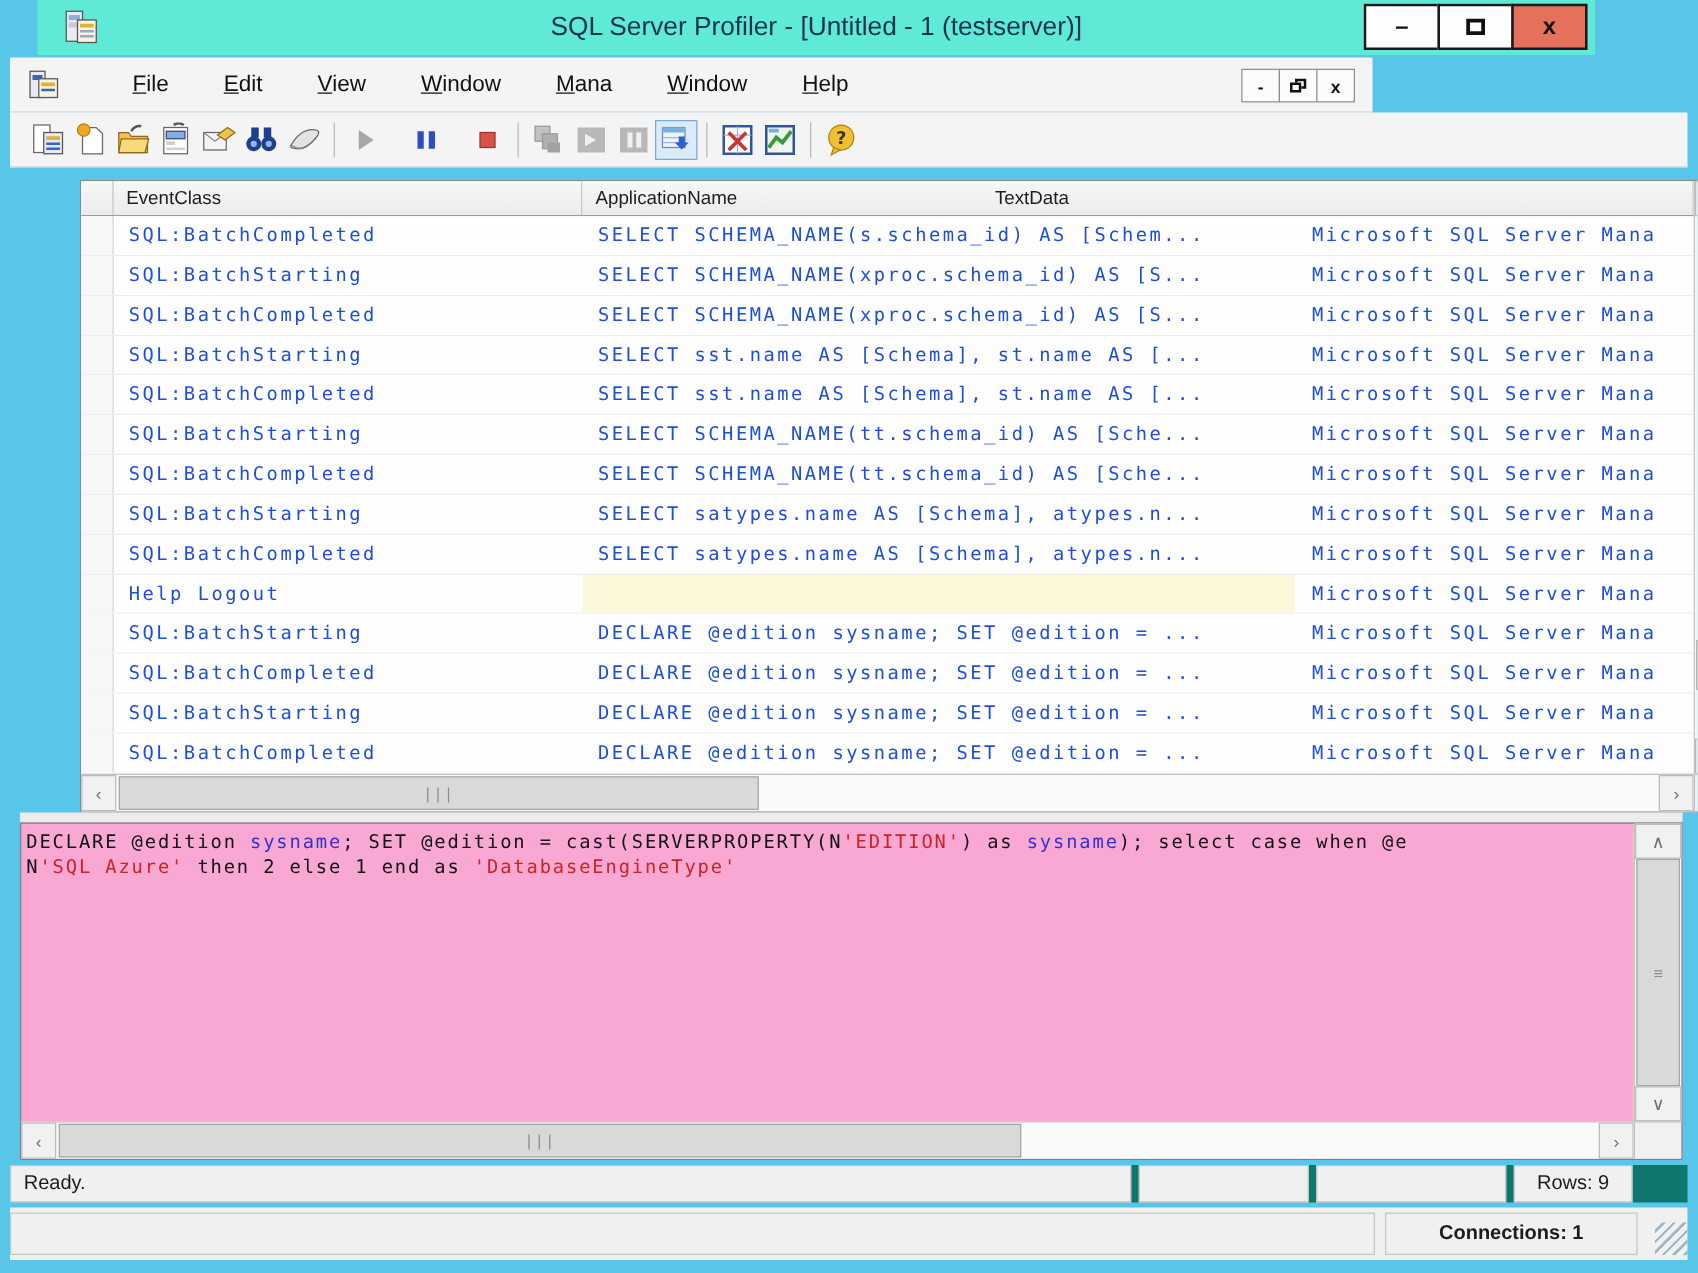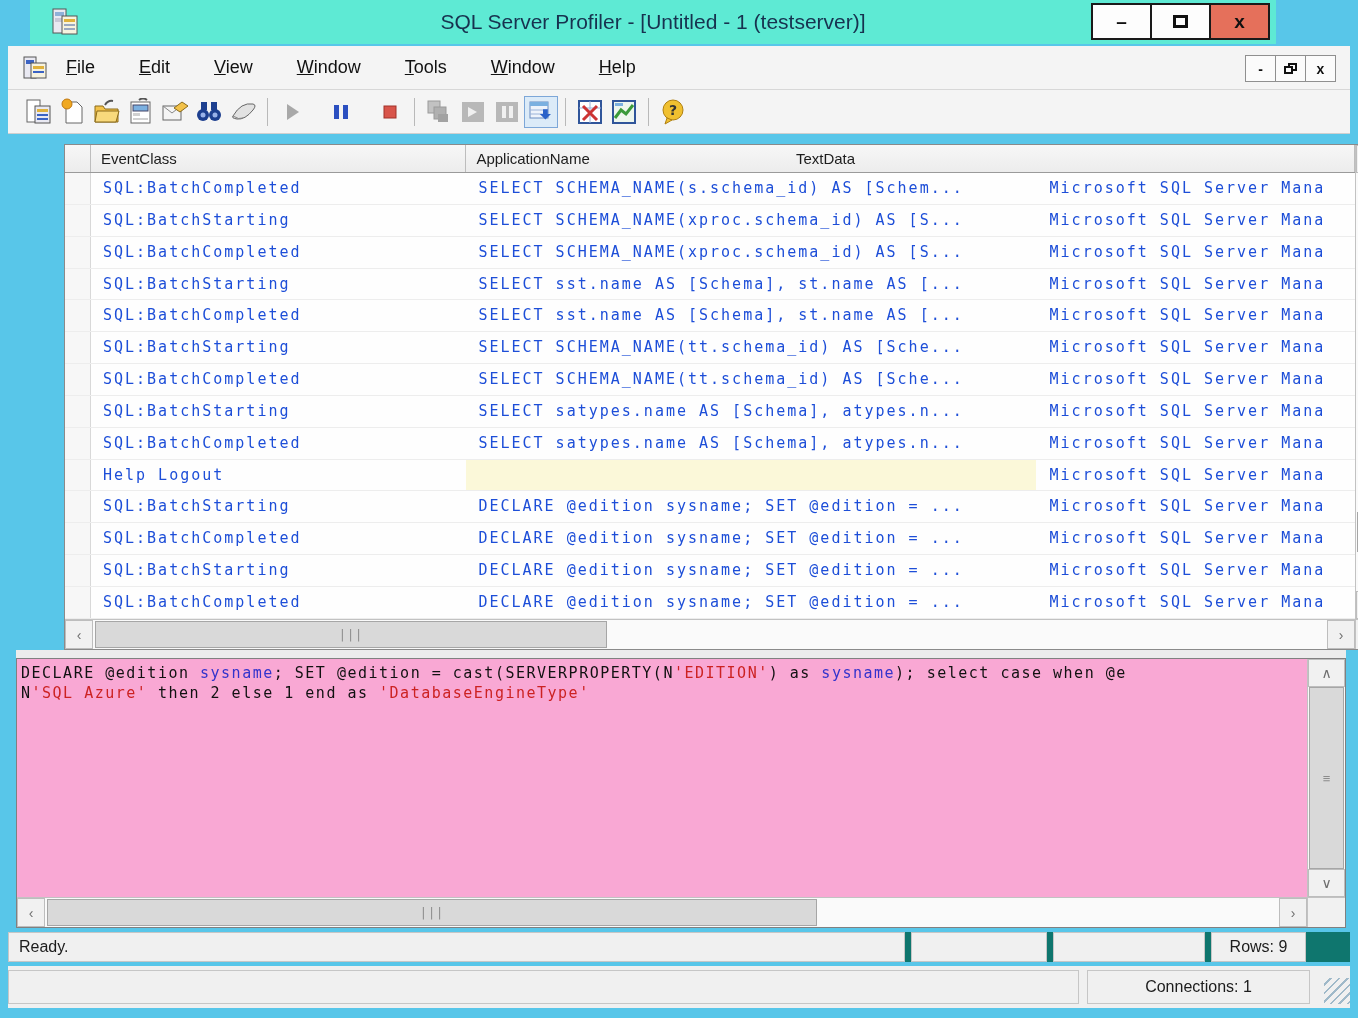--- a/index.html
+++ b/index.html
@@ -12,21 +12,21 @@
   .titlebar { position:absolute; left:0; top:0; width:1246px; height:44px; background:#5eead4; display:flex; align-items:center;margin-left:30px; }
   .app-icon { position:absolute; left:22px; top:8px; width:26px; height:28px; }
   .title-text { width:100%; text-align:center; font-size:21px; color:#17324f; }
   .winbtns { position:absolute; right:6px; top:3px; display:flex; }
   .winbtn { width:61px; height:37px; background:#fdfdfd; border:2px solid #1a1a1a; margin-left:-2px;
             display:flex; align-items:center; justify-content:center; font-weight:bold; font-size:19px; color:#111; cursor:default; }
   .winbtn.close { background:#e5705b; }
   .max-glyph { width:15px; height:13px; border:3px solid #111; display:block; }
 
   
-  .menubar { position:absolute; left:8px; top:46px; width:1342px; height:44px; background:#f4f4f4; border-bottom:1px solid #d7d7d7; display:flex; align-items:center; }
+  .menubar { position:absolute; left:8px; top:46px; width:1090px; height:44px; background:#f4f4f4; border-bottom:1px solid #d7d7d7; display:flex; align-items:center;gap:40px; }
   .mdi-icon { width:26px; height:26px; margin-left:14px; }
   .menu-items { display:flex; margin-left:18px; gap:44px; }
   .menu-item { font-size:18px; color:#111; }
   .menu-item::first-letter { text-decoration:underline; }
   .mdibtns { position:absolute; right:14px; top:9px; display:flex; }
   .mdibtn { width:31px; height:27px; background:#fbfbfb; border:1px solid #8f8f8f; margin-left:-1px;
             display:flex; align-items:center; justify-content:center; font-weight:bold; font-size:14px; color:#111; }
   .restore-glyph { position:relative; width:13px; height:11px; display:block; }
   .restore-glyph .b { position:absolute; left:0; bottom:0; width:9px; height:8px; border:2px solid #111; background:#fbfbfb; }
   .restore-glyph .f { position:absolute; right:0; top:0; width:9px; height:8px; border:2px solid #111; }
@@ -85,21 +85,21 @@
   
   .status1 { position:absolute; left:8px; top:932px; width:1342px; height:30px; background:#0f766e; display:flex; }
   .status2 { position:absolute; left:8px; top:966px; width:1342px; height:42px; background:#f0f0f0; display:flex; align-items:center; }
   .spanel { background:#f0f0f0; border:1px solid #c6c6c6; font-size:16px; color:#1c1c1c; display:flex; align-items:center; padding:0 10px; }
   .s-ready { flex:1; margin-right:6px; }
   .s-e1 { width:136px; margin-right:6px; }
   .s-e2 { width:152px; margin-right:6px; }
   .s-rows { width:95px; justify-content:center; }
   .s-gap { width:44px; }
   .s-long { flex:1; height:34px; margin-right:8px; }
-  .s-conn { width:223px; height:34px; justify-content:center; }
+  .s-conn { width:202px; height:34px; justify-content:center;font-weight:bold; }
   .resize-grip { width:26px; height:26px; margin-left:14px; align-self:flex-end; margin-bottom:4px;
     background:repeating-linear-gradient(135deg, transparent 0 4px, #9fb9c9 4px 6px); }
 
   .bottomstrip { position:absolute; left:0; top:1008px; width:1358px; height:10px; background:#58c6e9; }
 </style>
 </head>
 <body>
 
 <div class="screen">
 
@@ -133,21 +133,21 @@
       <rect x="4" y="5" width="8" height="4" fill="#3b63c4"></rect>
       <rect x="9" y="8" width="15" height="15" fill="#f7f3df" stroke="#555"></rect>
       <rect x="11" y="11" width="11" height="3" fill="#e0b23c"></rect>
       <rect x="11" y="16" width="11" height="2" fill="#3b63c4"></rect>
     </svg>
     <div class="menu-items">
       <span class="menu-item">File</span>
       <span class="menu-item">Edit</span>
       <span class="menu-item">View</span>
       <span class="menu-item">Window</span>
-      <span class="menu-item">Tools</span>
+      <span class="menu-item">Mana</span>
       <span class="menu-item">Window</span>
       <span class="menu-item">Help</span>
     </div>
     <div class="mdibtns">
       <div class="mdibtn">
           <span>-</span>
         </div>
       <div class="mdibtn">
         <span class="restore-glyph">
             <span class="f"></span>

